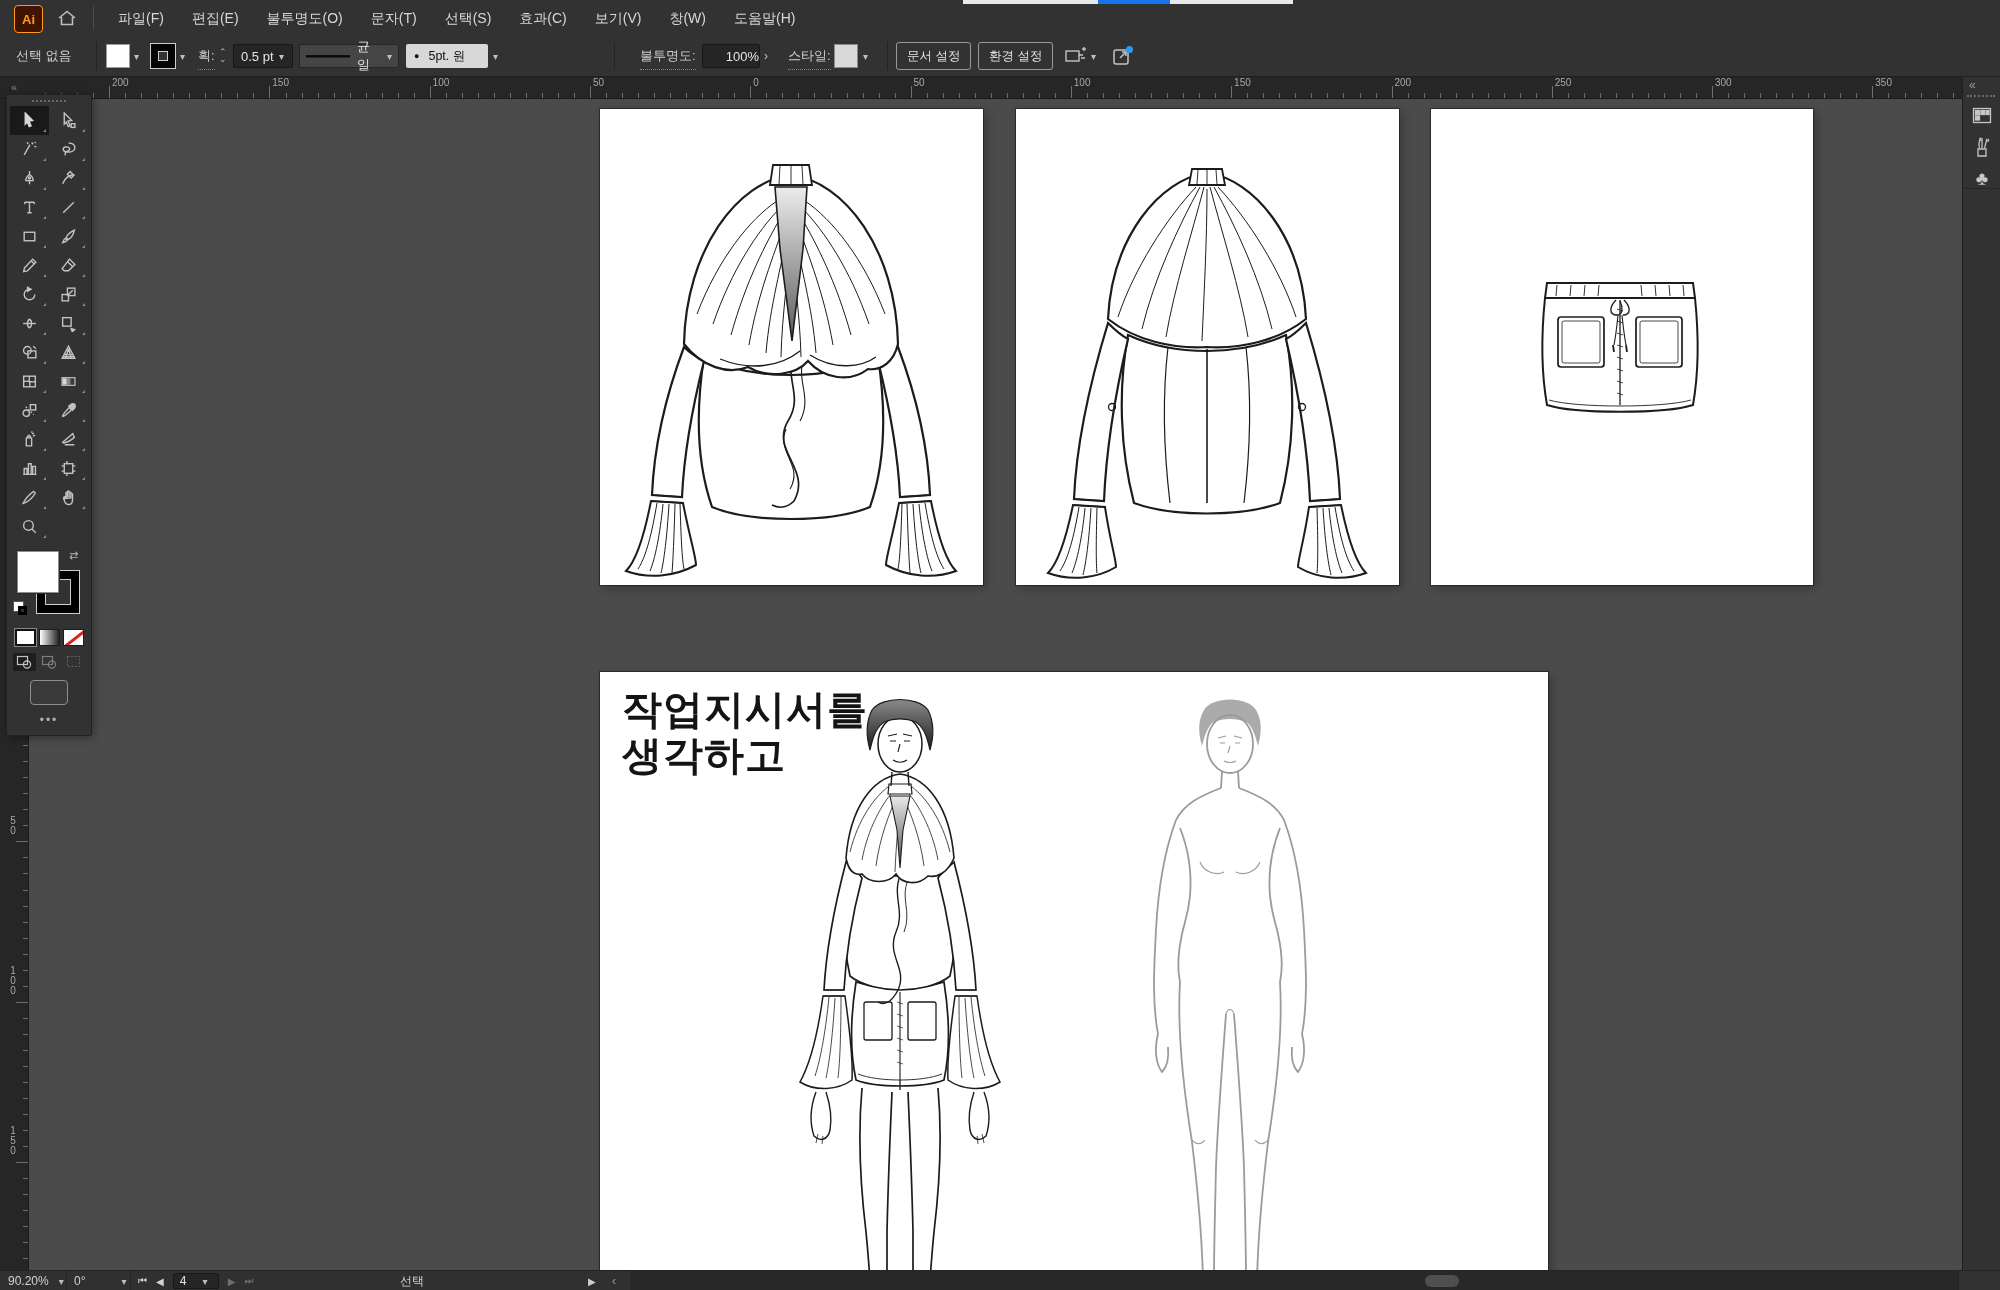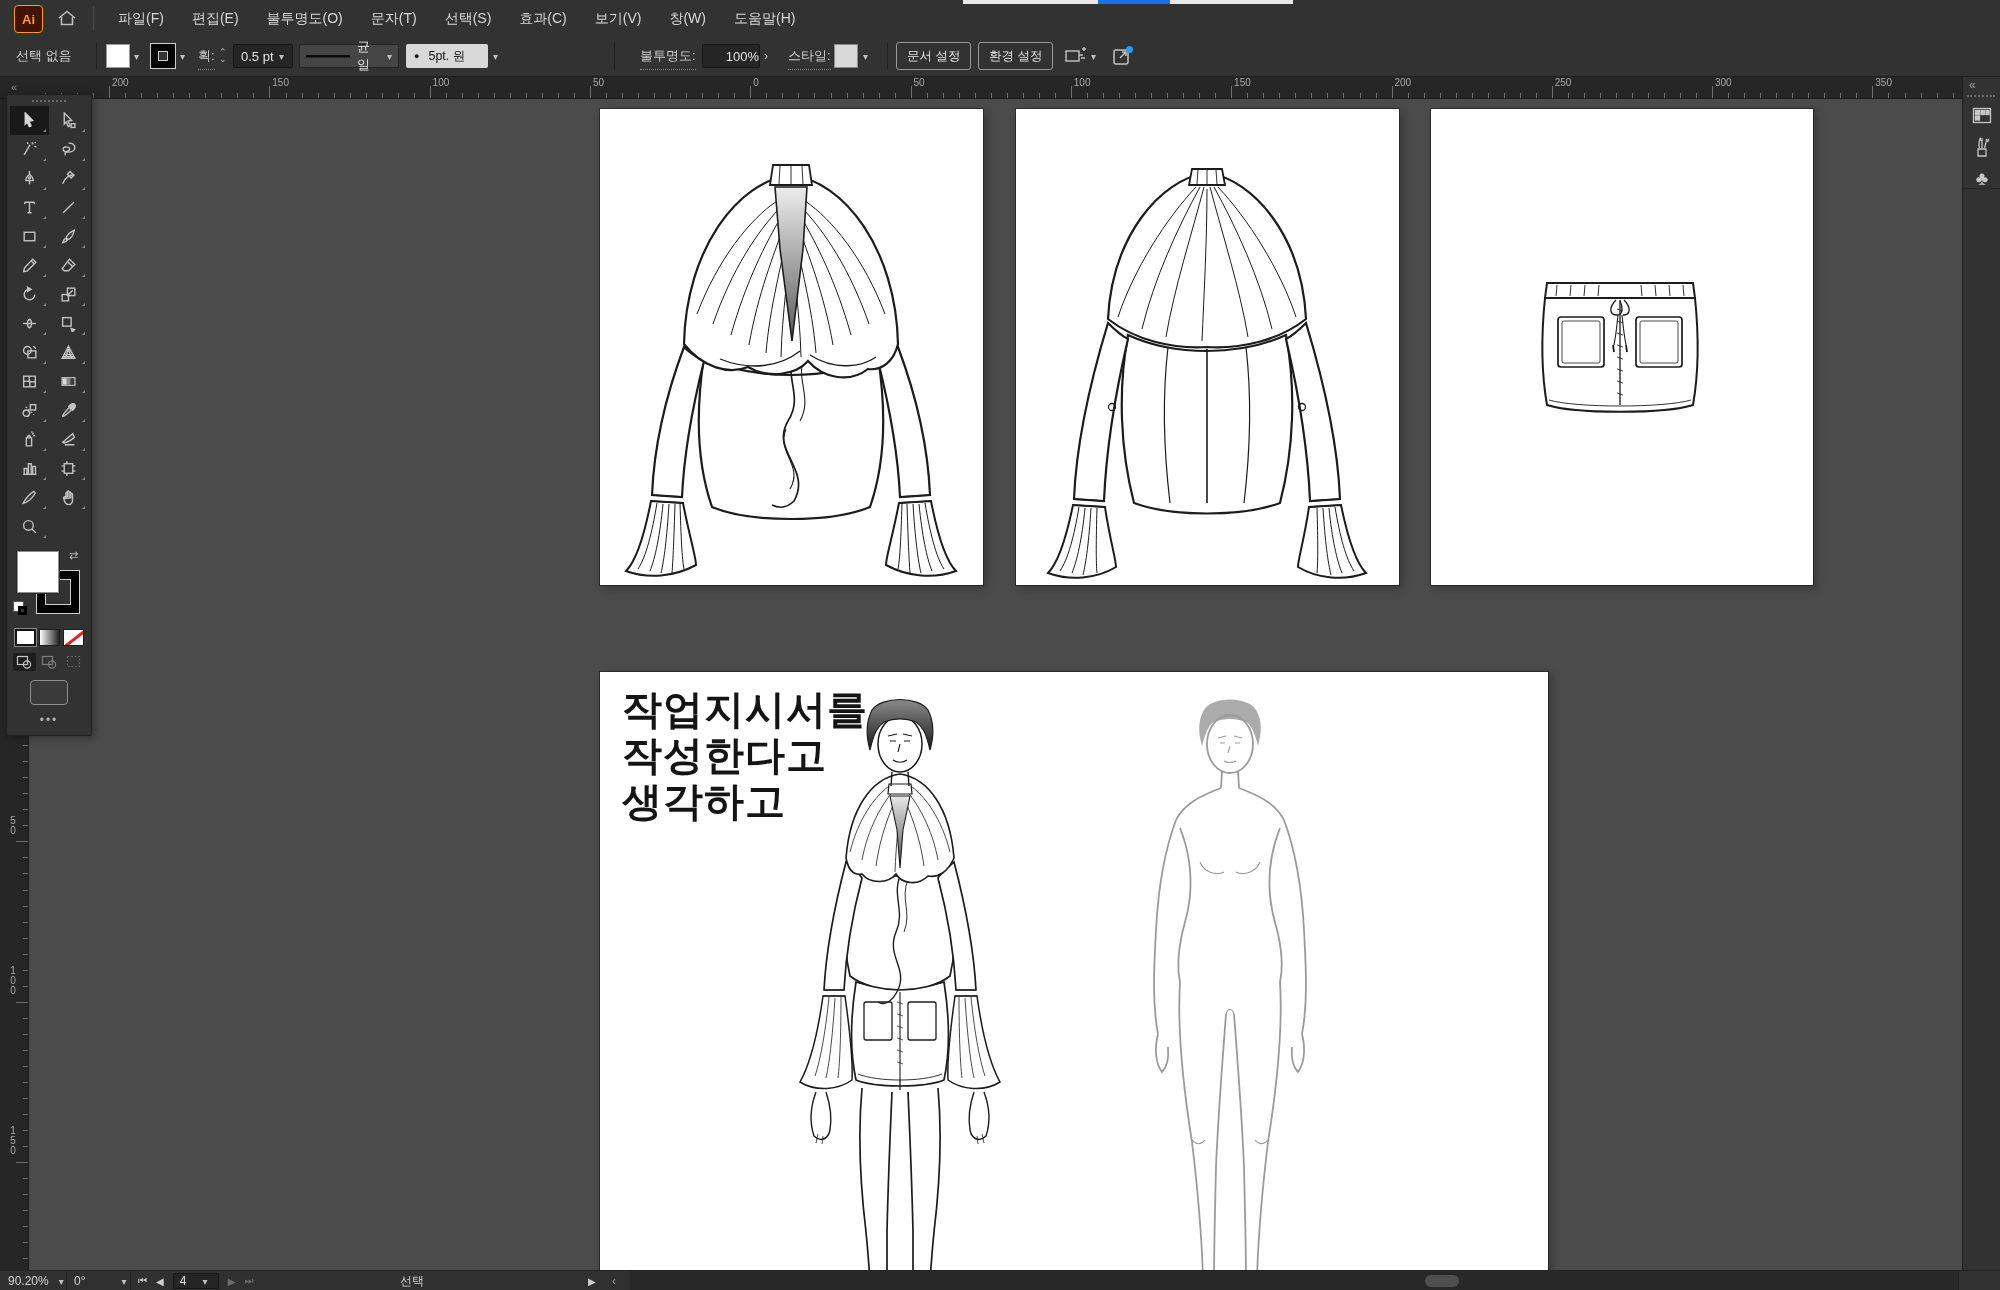--- a/index.html
+++ b/index.html
@@ -557,21 +557,20 @@
           <ellipse cx="300" cy="72" rx="22" ry="28" fill="#fff" stroke-width="1.5"></ellipse>
           <path d="M272,38 C282,24 318,24 328,38 C334,50 334,64 330,78 C326,60 322,54 316,50 C306,46 294,46 284,50 C278,54 274,60 270,78 C266,64 266,50 272,38 Z" fill="url(#hairG)" stroke-width="1.2"></path>
           <g stroke-width="1.1">
             <path d="M288,64 L297,62 M303,62 L312,64 M290,69 L296,69 M304,69 L310,69 M300,72 L298,80 M293,88 C297,91 303,91 307,88"></path>
           </g>
           <path d="M292,100 L291,114 M308,100 L309,114" stroke-width="1.4"></path>
         </g>
       </svg>
       <div class="annotation">
         <div>작업지시서를</div>
-        <div>작성한다고</div>
         <div>생각하고</div>
       </div>
     </div>
   </div>
 
   <div class="rulerV" id="rulerV">
       <div class="tick" style="top: 6px; width: 5px;"></div>
       <div class="tick" style="top: 22px; width: 5px;"></div>
       <div class="tick" style="top: 38.1px; width: 5px;"></div>
       <div class="tick" style="top: 54.1px; width: 5px;"></div>

